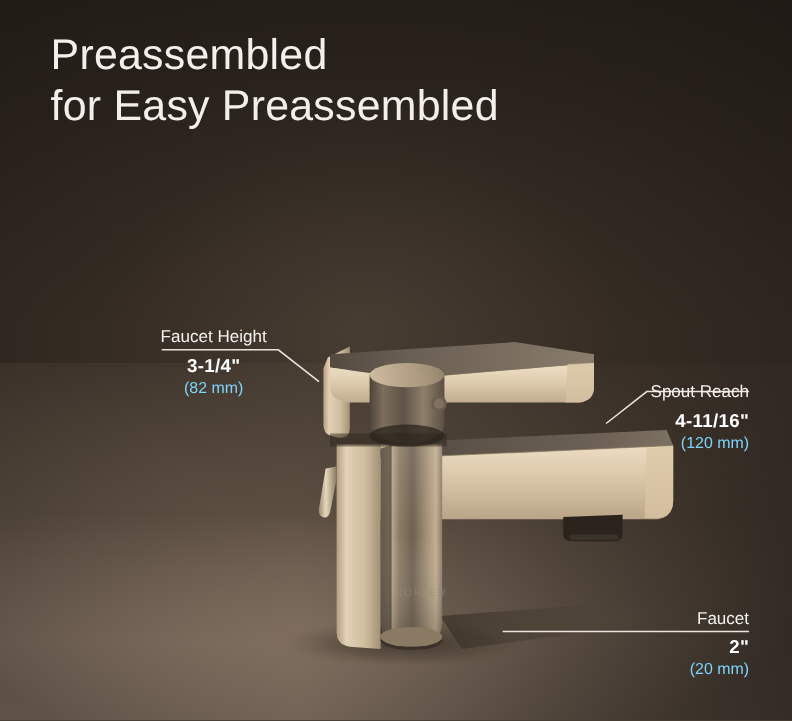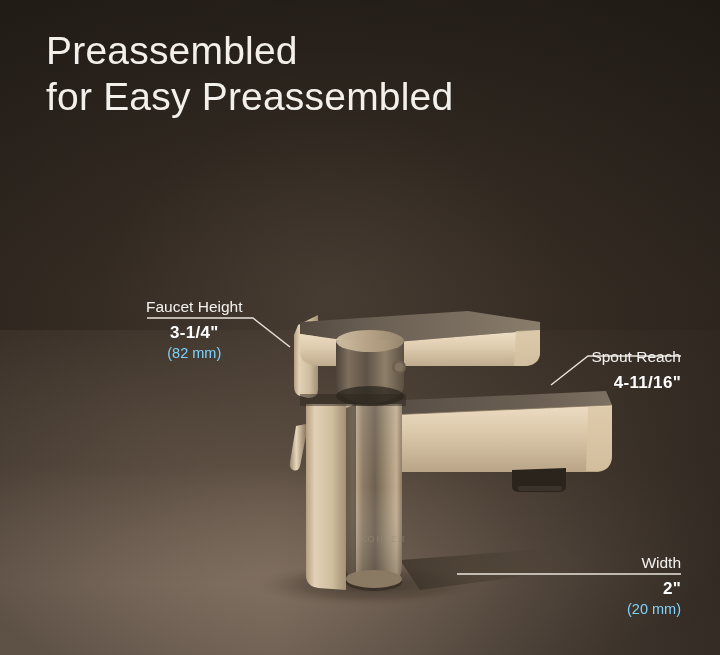--- a/index.html
+++ b/index.html
@@ -207,24 +207,25 @@
     <div class="c-main" style="margin-top:6px;">3-1/4"</div>
     <div class="c-sub">(82 mm)</div>
   </div>
 
   <svg class="leader" style="left:0;top:0;width:720px;height:655px;">
     <polyline points="681,356 588,356 551,385" fill="none" stroke="#e9e4dd" stroke-width="1.4"></polyline>
   </svg>
   <div class="callout" id="callout-reach">
     <div class="c-title">Spout Reach</div>
     <div class="c-main" style="margin-top:6px;">4-11/16"</div>
+    <div class="c-sub">(120 mm)</div>
   </div>
 
   <svg class="leader" style="left:0;top:0;width:720px;height:655px;">
     <line x1="457" y1="574" x2="681" y2="574" stroke="#e9e4dd" stroke-width="1.4"></line>
   </svg>
   <div class="callout" id="callout-width">
-    <div class="c-title">Width</div>
+    <div class="c-title">Faucet</div>
     <div class="c-main" style="margin-top:6px;">2"</div>
     <div class="c-sub">(20 mm)</div>
   </div>
 
 </div>
 
 </body></html>

